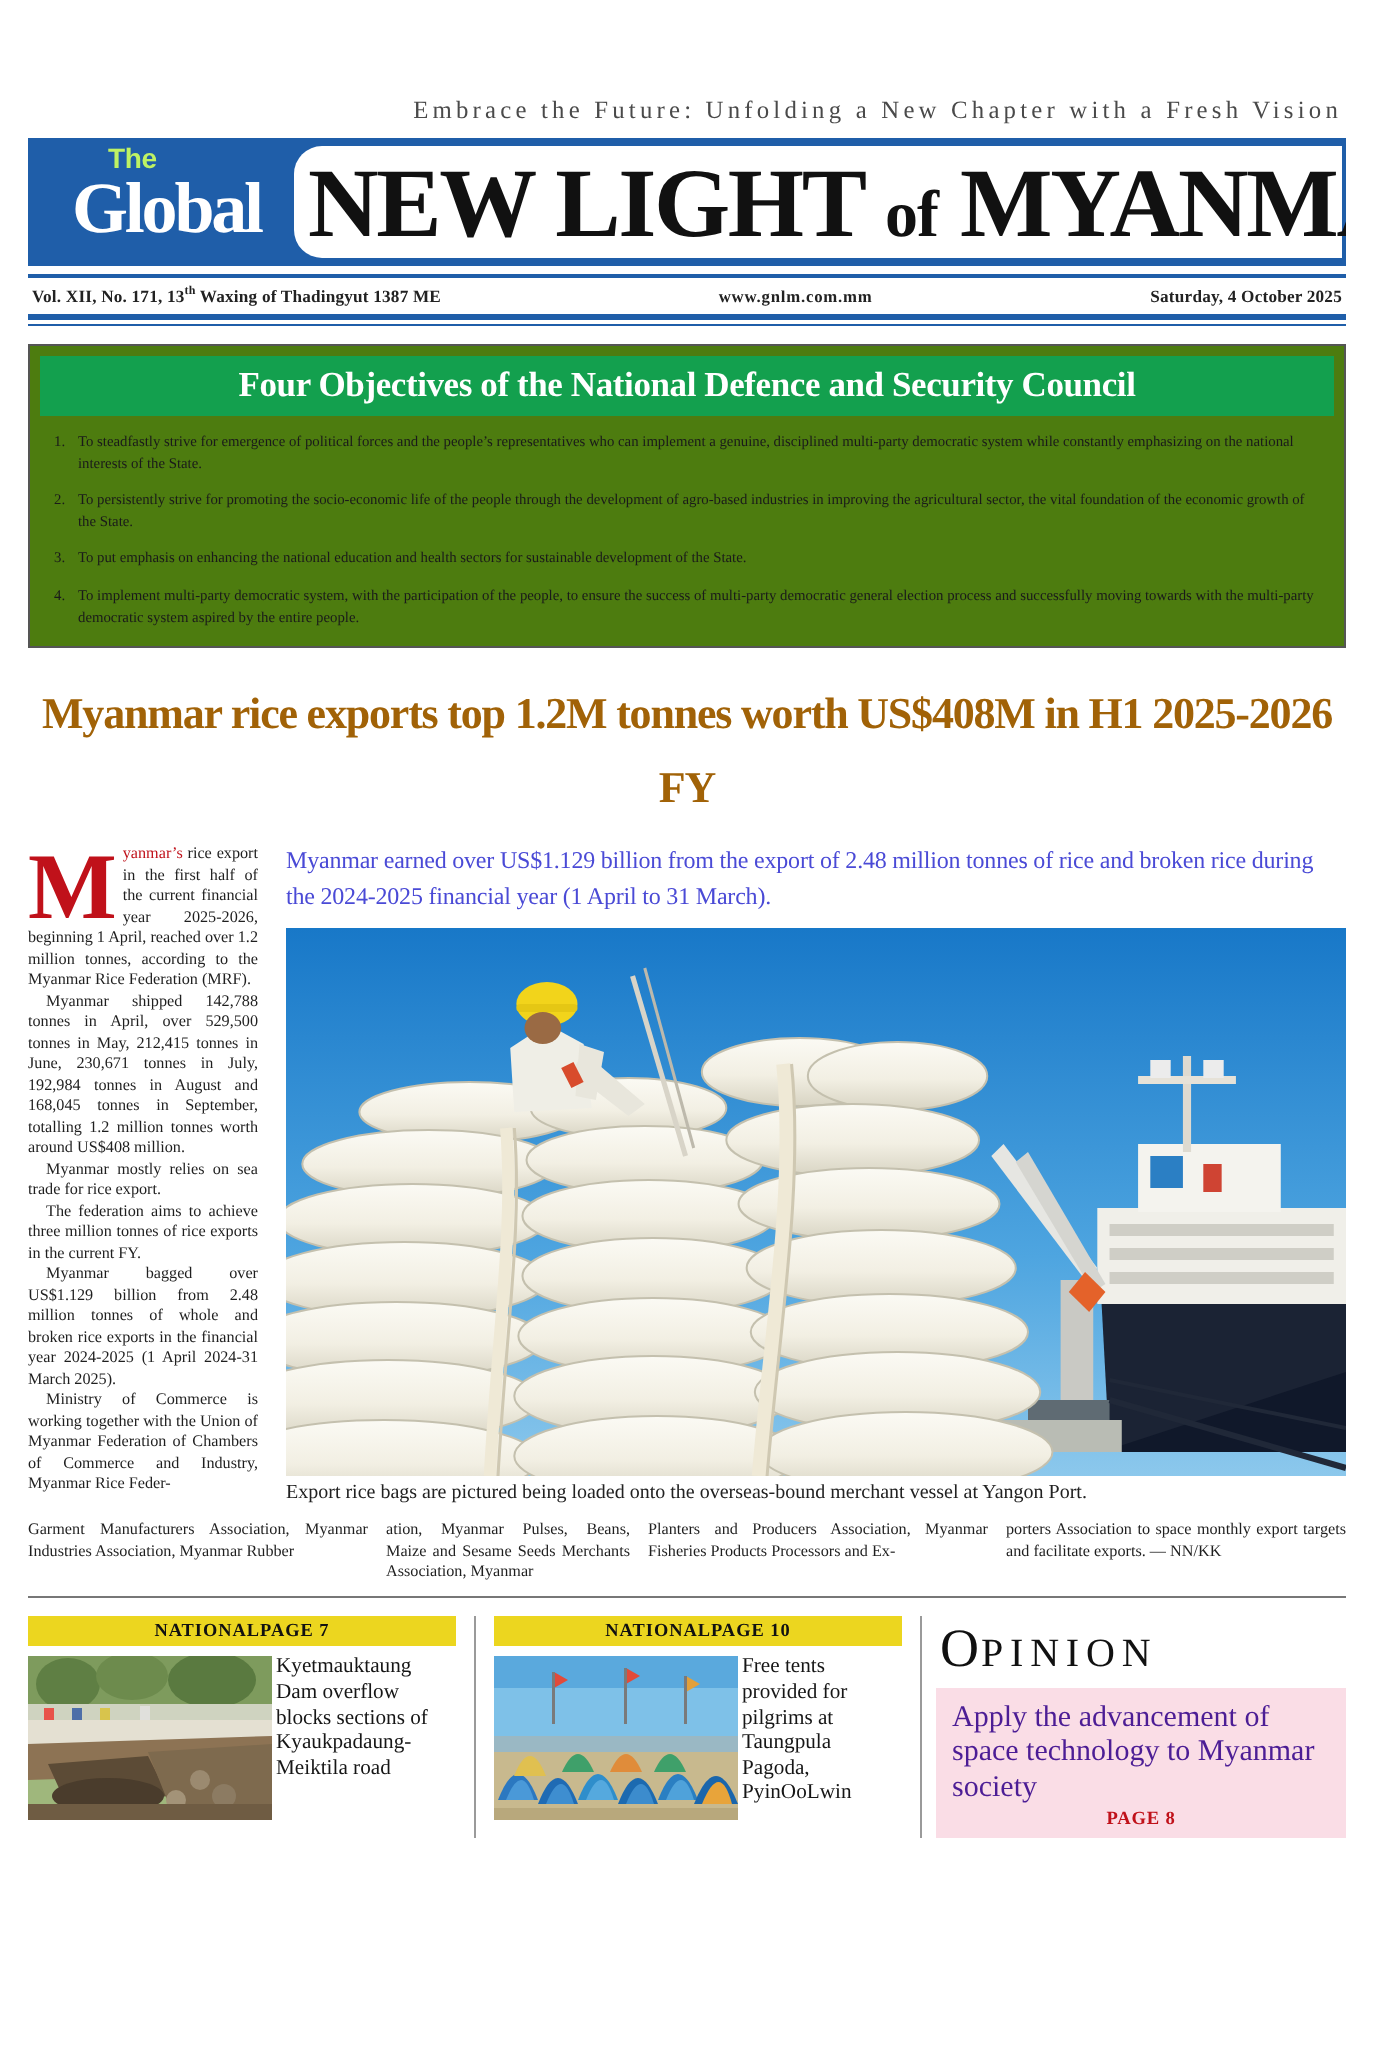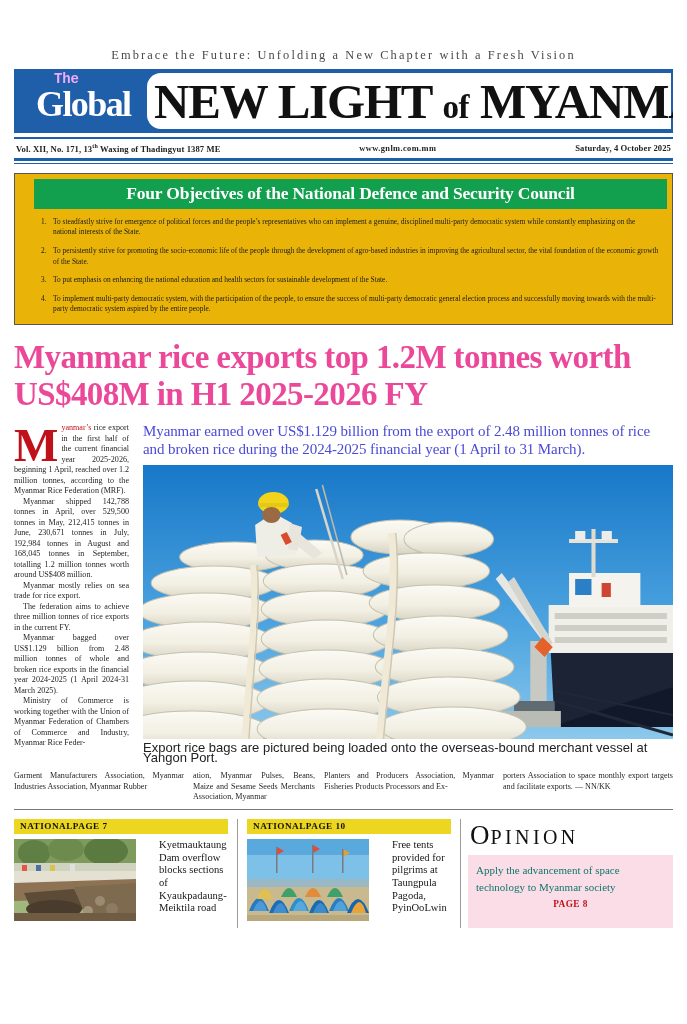--- a/index.html
+++ b/index.html
@@ -17,21 +17,21 @@
   .page {
     position: relative;
     width: 687px;
     height: 1024px;
     background: #fff;
     box-sizing: border-box;
   }
 
   
   .tagline {
-    text-align: center;
+    text-align: right;
     font-family: "Liberation Serif", serif;
     font-size: 12.4px;
     letter-spacing: 2.1px;
     color: #4a4a4a;
     padding: 48px 16px 6px 16px;
     white-space: nowrap;
     font-weight: 400;
   }
 
   
@@ -48,22 +48,22 @@
     top: 4px;
     right: 2px;
     bottom: 4px;
     background: #ffffff;
     border-radius: 14px 0 0 14px;
   }
   .mast-the {
     position: absolute;
     left: 40px;
     top: 2px;
-    color: #f0abfc;
-    font-family: Liberation Mono, monospace;
+    color: #bef264;
+    font-family: Liberation Sans, sans-serif;
     font-size: 14px;
     font-weight: 700;
     letter-spacing: -0.2px;
   }
   .mast-global {
     position: absolute;
     left: 22px;
     top: 8px;
     color: #ffffff;
     font-family: "Liberation Serif", serif;
@@ -113,22 +113,22 @@
     margin: 0 14px 0 14px;
     border-top: 3px solid #1f5ea9;
     border-bottom: 1px solid #1f5ea9;
     height: 2px;
   }
 
   
   .obj-box {
     margin: 9px 14px 0 14px;
     border: 1px solid #555;
-    background: #eab308;
-    padding: 5px 5px 7px 19px;
+    background: #4d7c0f;
+    padding: 5px 5px 7px 5px;
   }
   .obj-banner {
     background: #13a04e;
     color: #ffffff;
     text-align: center;
     font-family: "Liberation Serif", serif;
     font-weight: 700;
     font-size: 17.5px;
     letter-spacing: -0.2px;
     padding: 4px 0 5px 0;
@@ -154,24 +154,25 @@
     left: 0;
     top: 0;
     font-size: 7.4px;
   }
 
   
   .headline {
     margin: 14px 14px 0 14px;
     font-family: "Liberation Serif", serif;
     font-weight: 700;
-    font-size: 33px;
+    font-size: 22px;
     line-height: 37px;
     letter-spacing: -0.6px;
-    color: #ec4899;
+    color: #a16207;
+    text-align: center;
   }
 
   
   .article {
     margin: 10px 14px 0 14px;
     position: relative;
     display: flex;
     gap: 0;
   }
   .col-left {
@@ -203,39 +204,39 @@
   }
   .redlead { color: #c0111a; }
 
   .col-right {
     flex: 1;
     padding-left: 7px;
     box-sizing: border-box;
   }
   .lede {
     font-family: "Liberation Serif", serif;
-    font-size: 15px;
+    font-size: 12px;
     line-height: 17.5px;
     color: #4a4ad6;
     margin: 0 0 7px 0;
     letter-spacing: -0.1px;
   }
 
   
   .photo {
     position: relative;
     width: 100%;
     height: 274px;
     overflow: hidden;
     background: #2f8fd0;
   }
   .photo svg { display: block; width: 100%; height: 100%; }
   .caption {
-    font-family: Liberation Sans, sans-serif;
-    font-size: 13px;
+    font-family: Liberation Serif, serif;
+    font-size: 10px;
     line-height: 10px;
     color: #222;
     padding: 4px 0 5px 0;
     border-bottom: 0;
   }
 
   
   .jump {
     display: flex;
     margin: 3px 14px 0 14px;
@@ -264,32 +265,32 @@
   .panel {
     box-sizing: border-box;
   }
   .panel.p1 { flex: 0 0 223px; padding-right: 9px; }
   .panel.p2 { flex: 0 0 223px; padding-left: 9px; padding-right: 9px; border-left: 1px solid #9a9a9a; }
   .panel.p3 { flex: 1; padding-left: 7px; border-left: 1px solid #9a9a9a; }
 
   .panel-head {
     background: #ecd61f;
     display: flex;
-    justify-content: flex-start;
+    justify-content: center;
     align-items: center;
     padding: 2.5px 6px 3px 6px;
     font-family: "Liberation Serif", serif;
     font-weight: 700;
     font-size: 9.2px;
     letter-spacing: 0.5px;
     color: #111;
   }
   .panel-body {
     display: flex;
-    gap: 23px;
+    gap: 2px;
     margin-top: 5px;
   }
   .panel-thumb {
     flex: 0 0 122px;
     height: 82px;
     overflow: hidden;
     background: #8aa870;
   }
   .panel-thumb svg { display:block; width: 100%; height: 100%; }
   .panel-text {
@@ -310,23 +311,23 @@
   }
   .opinion-title .big { font-size: 27px; letter-spacing: 1px; }
   .opinion-box {
     background: #fadde6;
     padding: 7px 8px 4px 8px;
     position: relative;
     min-height: 62px;
   }
   .opinion-text {
     font-family: "Liberation Serif", serif;
-    font-size: 11px;
+    font-size: 15px;
     line-height: 17.4px;
-    color: #0f766e;
+    color: #4c1d95;
   }
   .opinion-page {
     text-align: center;
     font-family: "Liberation Serif", serif;
     font-weight: 700;
     font-size: 9.3px;
     color: #c0111a;
     letter-spacing: 0.4px;
     padding-top: 2px;
   }

